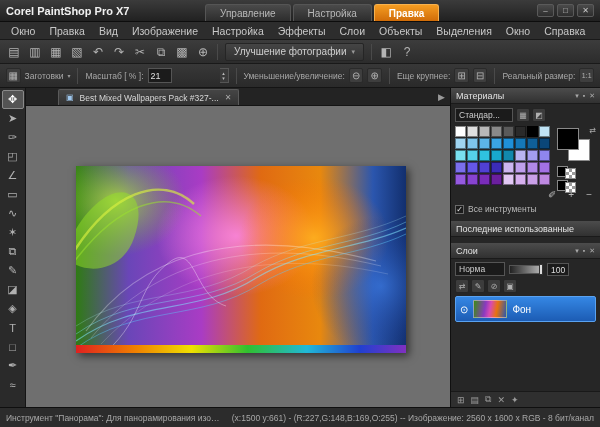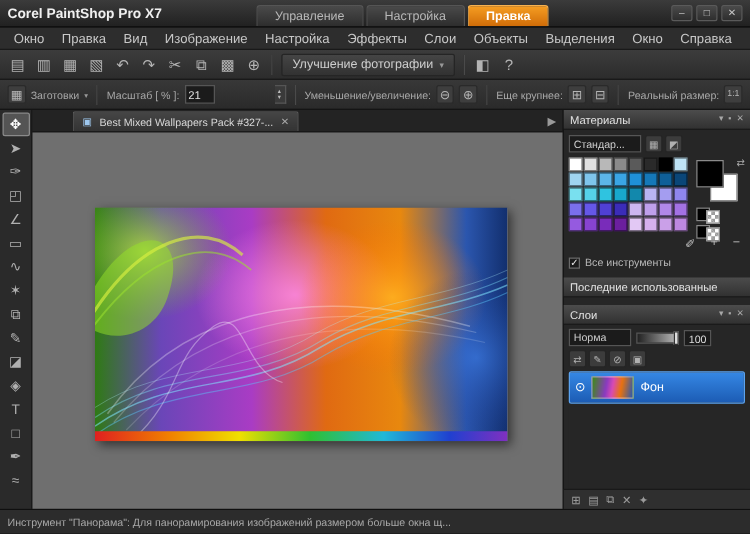--- a/index.html
+++ b/index.html
@@ -419,15 +419,16 @@
             <span>✕</span>
             <span>✦</span>
           </div>
       </div>
 
     </div>
   </div>
 
   <div class="statusbar">
     <span class="status-left">Инструмент "Панорама": Для панорамирования изображений размером больше окна щ...</span>
+    <span class="status-right">(x:1500 y:661) - (R:227,G:148,B:169,O:255) -- Изображение:  2560 x 1600 x RGB - 8 бит/канал</span>
   </div>
 
 </div>
 
 </body></html>

